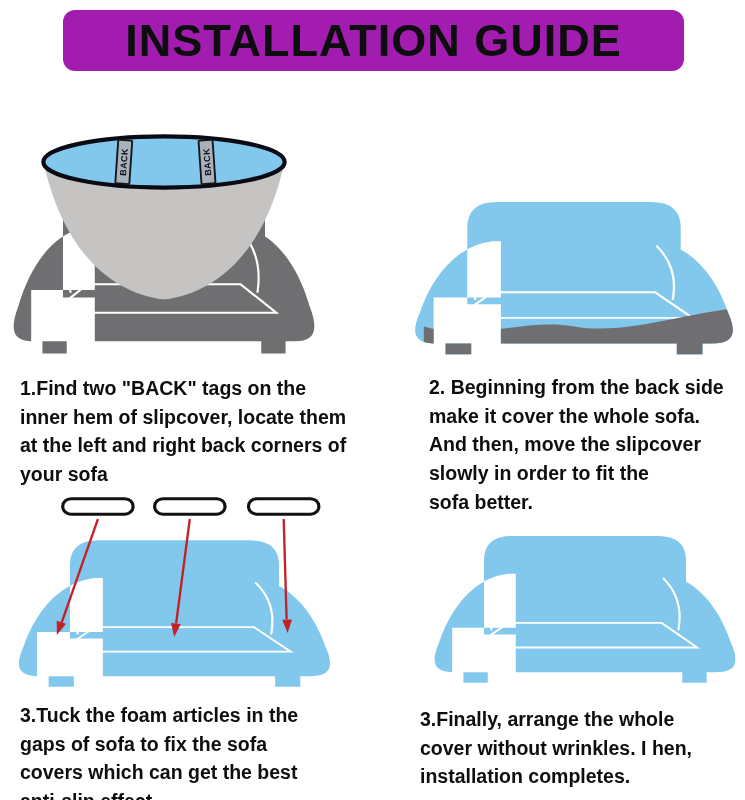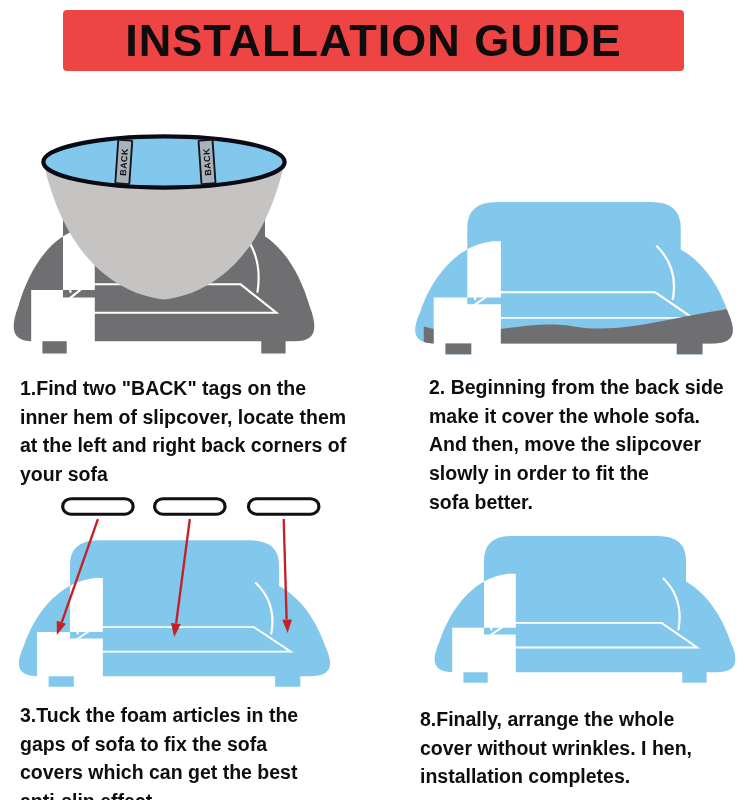--- a/index.html
+++ b/index.html
@@ -3,21 +3,21 @@
 <meta charset="utf-8">
 <style>
   html,body{margin:0;padding:0;}
   body{
     width:745px;height:800px;position:relative;overflow:hidden;
     background:#ffffff;
     font-family:"Liberation Sans", sans-serif;
   }
   .banner{
     position:absolute;left:63px;top:10px;width:621px;height:61px;
-    background:#ef4444;border-radius:4px;
+    background:#a21caf;border-radius:12px;
     display:flex;align-items:center;justify-content:center;
   }
   .banner-title{
     font-family:"Liberation Sans", sans-serif;
     font-weight:bold;font-size:45px;letter-spacing:1px;color:#0d0d0d;
     white-space:nowrap;
   }
   .ill{position:absolute;}
   .caption{
     position:absolute;
@@ -112,15 +112,15 @@
 your sofa</div>
 <div id="cap2" class="caption">2. Beginning from the back side
 make it cover the whole sofa.
 And then, move the slipcover
 slowly in order to fit the
 sofa better.</div>
 <div id="cap3" class="caption">3.Tuck the foam articles in the
 gaps of sofa to fix the sofa
 covers which can get the best
 anti-slip effect .</div>
-<div id="cap4" class="caption">8.Finally, arrange the whole
+<div id="cap4" class="caption">3.Finally, arrange the whole
 cover without wrinkles. I hen,
 installation completes.</div>
 
 </body></html>

